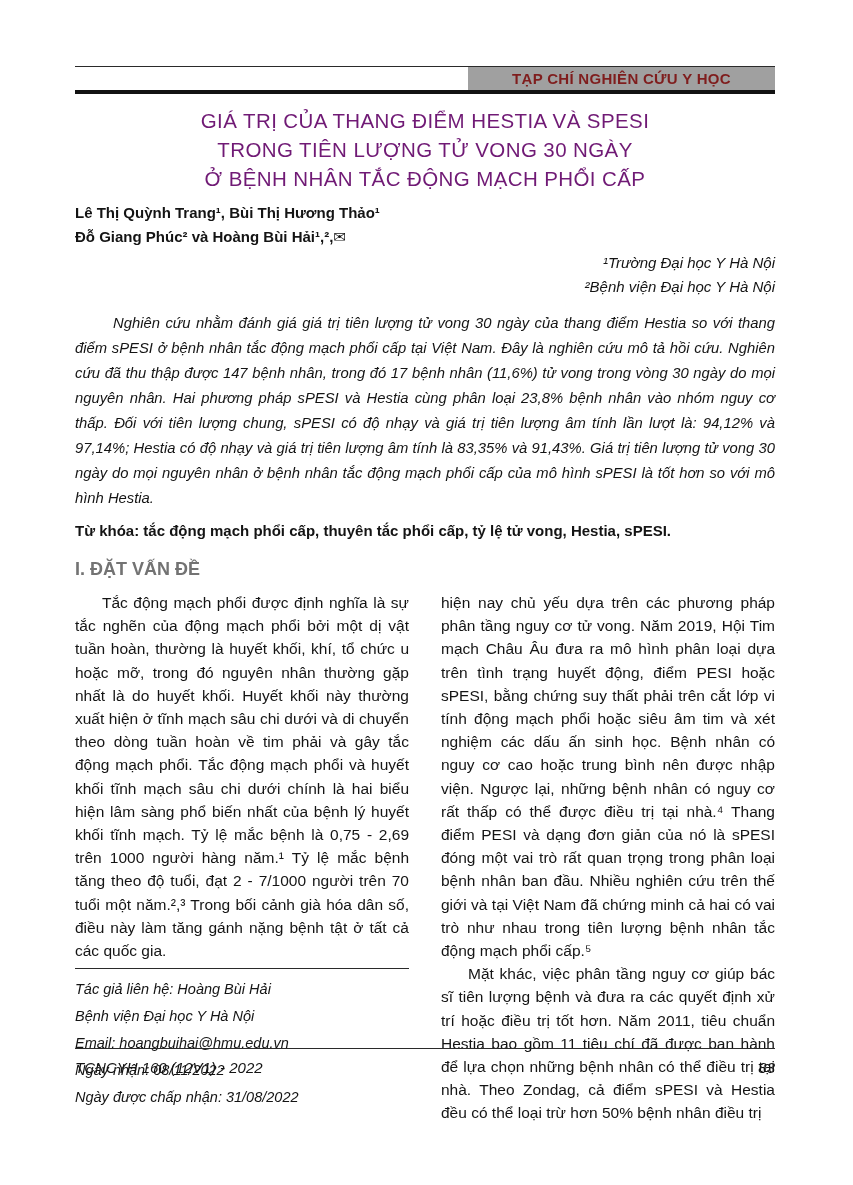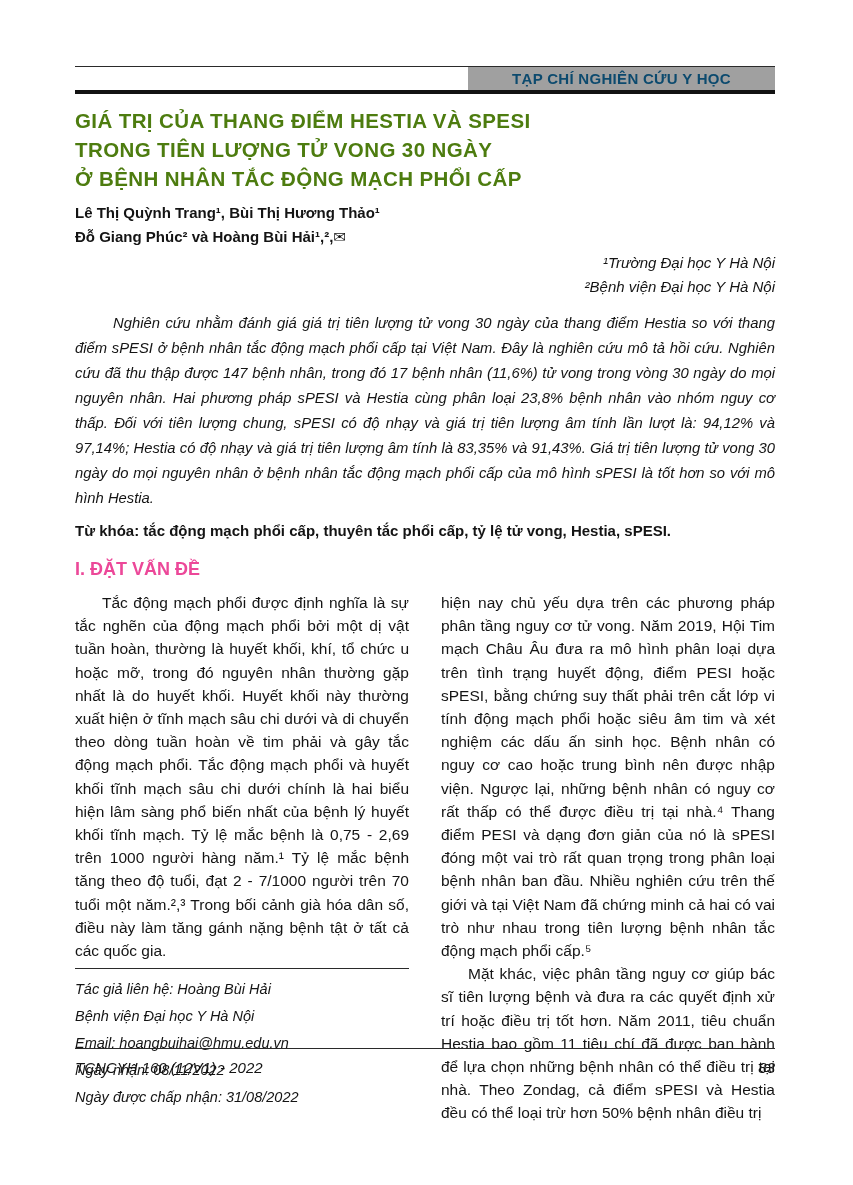--- a/index.html
+++ b/index.html
@@ -16,32 +16,33 @@
     padding: 66px 78px 0 75px;
     overflow: hidden;
   }
   .rule-thin { border-top: 1.5px solid #2a2a2a; }
   .banner-row { display: flex; justify-content: flex-end; }
   .banner {
     width: 307px; height: 23px; line-height: 23px;
     background: #a0a0a0;
     text-align: center;
     font-weight: bold; font-size: 15px;
-    color: #0c4a6e;
+    color: #7f1d1d;
     letter-spacing: 0.3px;
   }
   .rule-thick { height: 4px; background: #121212; }
 
   .title {
     margin-top: 12px;
-    font-weight: bold;
+    text-align: center;
+    font-weight: normal;
     font-size: 20.5px;
     line-height: 29px;
     letter-spacing: 0.4px;
-    color: #4d7c0f;
+    color: #701a75;
   }
   .title .tline { display: block; }
 
   .authors {
     margin-top: 8px;
     font-weight: bold;
     font-size: 15px;
     line-height: 24px;
   }
   .affiliations {
@@ -65,21 +66,21 @@
     font-weight: bold;
     font-size: 15px;
     line-height: 22px;
   }
 
   .section-heading {
     margin-top: 15px;
     font-weight: bold;
     font-size: 18px;
     line-height: 24px;
-    color: #ec4899;
+    color: #737373;
   }
 
   .columns { margin-top: 10px; display: flex; gap: 32px; }
   .col {
     flex: 1;
     font-size: 15.5px;
     line-height: 23.2px;
     text-align: justify;
   }
   .col p.indent { text-indent: 27px; }

